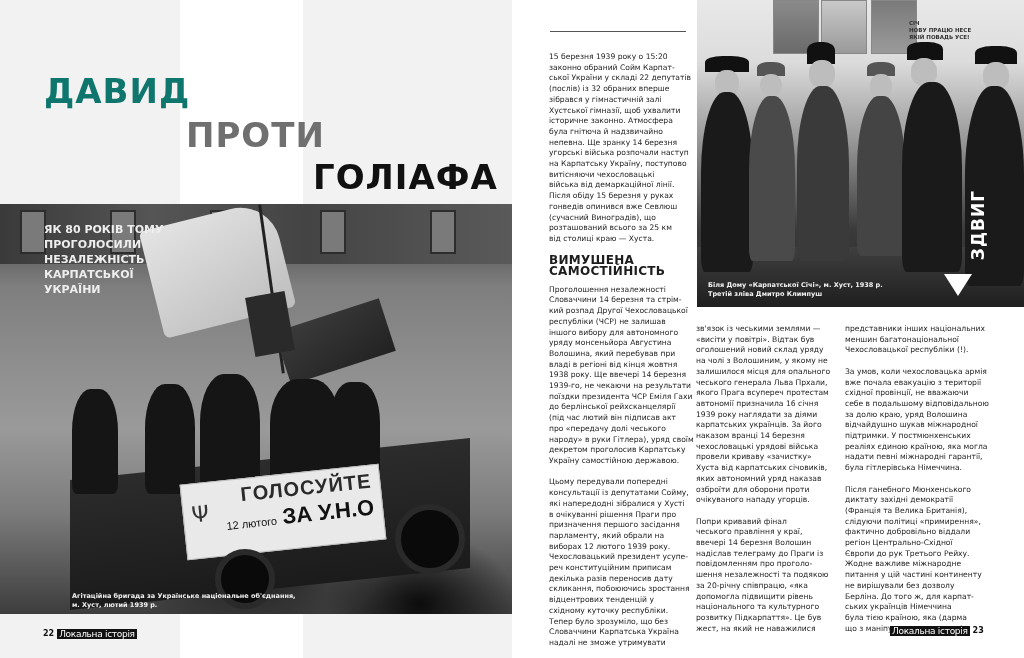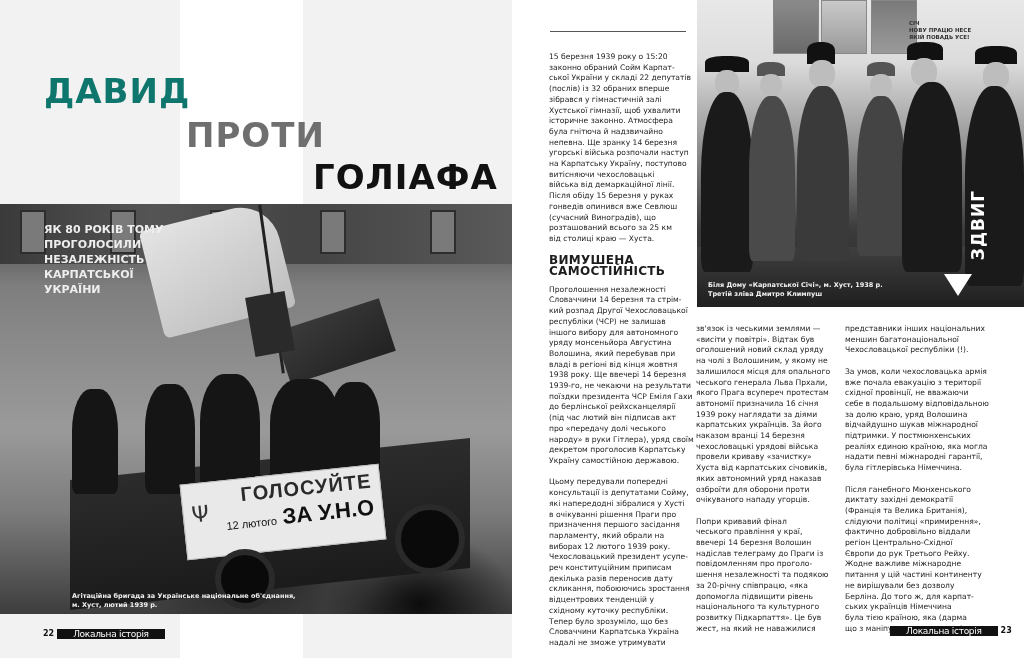--- a/index.html
+++ b/index.html
@@ -34,21 +34,21 @@
   .wheel { position: absolute; width: 70px; height: 70px; border-radius: 50%; background: #0a0a0a; border: 6px solid #2a2a2a; }
 
   .subtitle { position: absolute; left: 44px; top: 222px; width: 180px; font-family: "DejaVu Sans", sans-serif; font-weight: bold; font-size: 11px; line-height: 15px; color: #eeeeee; text-transform: uppercase; }
   .subtitle span { display: block; }
 
   .caption-left { position: absolute; left: 72px; top: 592px; width: 230px; font-size: 6.5px; line-height: 9px; color: #f0f0f0; font-weight: bold; }
   .caption-left span { display: block; }
 
   .folio { position: absolute; font-size: 8px; line-height: 10px; display: flex; align-items: center; gap: 3px; }
   .folio .pg { font-weight: bold; color: #111; font-size: 8px; }
-  .folio .mag { background: #111111; color: #ffffff; padding: 0 16px; font-size: 9px; font-family: "DejaVu Sans", sans-serif; letter-spacing: -0.3px; }
+  .folio .mag { background: #111111; color: #ffffff; padding: 0 2px; font-size: 9px; font-family: "DejaVu Sans", sans-serif; letter-spacing: -0.3px; }
   .folio-left { left: 43px; top: 629px; text-align: center; }
   .folio-right { left: 890px; top: 626px; }
 
   
   .page-right { position: absolute; left: 512px; top: 0; width: 512px; height: 658px; background: #ffffff; }
   .rule-top { position: absolute; left: 550px; top: 31px; width: 136px; height: 1px; background: #555; }
 
   .col { position: absolute; font-size: 7.6px; line-height: 10.7px; color: #1d1d1d; }
   .col p { margin-bottom: 10.7px; }
   .col p span { display: block; white-space: nowrap; }

